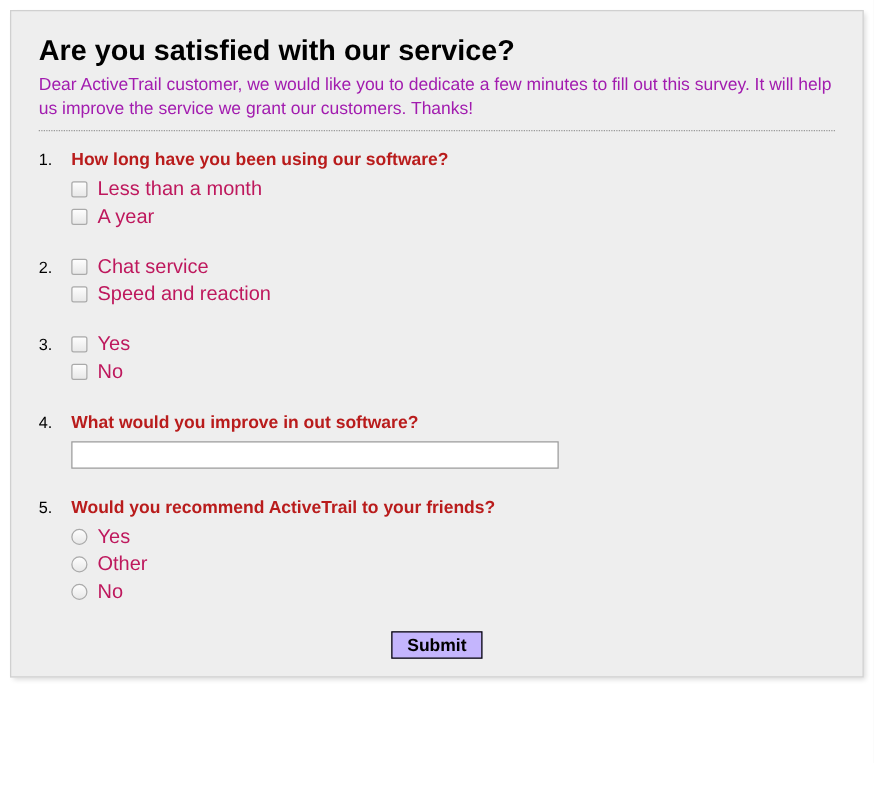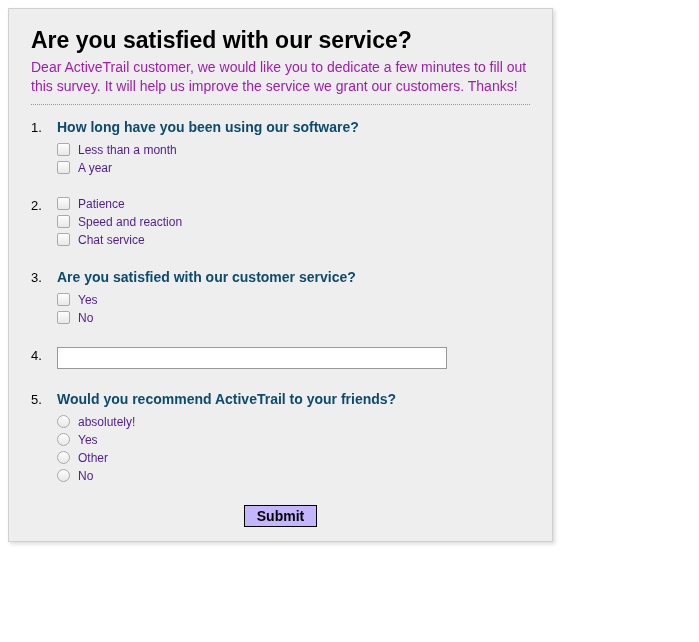--- a/index.html
+++ b/index.html
@@ -6,21 +6,21 @@
       box-sizing: border-box;
       margin: 0;
       padding: 0;
     }
     body {
       font-family: Arial, Helvetica, sans-serif;
       background: #fff;
       padding: 8px;
     }
     .survey-container {
-      width: 545px;
+      width: 683px;
       background: #eeeeee;
       border: 1px solid #d0d0d0;
       box-shadow: 2px 2px 4px rgba(0,0,0,0.15);
       padding: 18px 22px 14px 22px;
     }
     .survey-title {
       font-size: 23px;
       font-weight: bold;
       color: #000;
       margin-bottom: 4px;
@@ -46,21 +46,21 @@
       font-size: 13px;
       color: #000;
       padding-top: 1px;
     }
     .q-body {
       flex: 1;
     }
     .q-text {
       font-size: 14px;
       font-weight: bold;
-      color: #0c4a6e;
+      color: #b91c1c;
       margin-bottom: 8px;
     }
     .options {
       display: flex;
       flex-direction: column;
       gap: 4px;
     }
     .option-row {
       display: flex;
       align-items: center;
@@ -74,22 +74,22 @@
       flex-shrink: 0;
       cursor: pointer;
     }
     .chk {
       border-radius: 2px;
     }
     .rad {
       border-radius: 50%;
     }
     .option-label {
-      font-size: 12px;
-      color: #4c1d95;
+      font-size: 16px;
+      color: #be185d;
     }
     .other-input {
       width: 150px;
       height: 20px;
       border: 1px solid #999;
       background: #fff;
       padding: 0 4px;
       font-size: 12px;
       margin-left: 2px;
     }
@@ -140,67 +140,59 @@
       </div>
     </div>
   </div>
 
   <div class="question">
     <div class="q-num">2.</div>
     <div class="q-body">
       <div class="options">
         <div class="option-row">
           <span class="chk"></span>
-          <span class="option-label">Patience</span>
+          <span class="option-label">Chat service</span>
         </div>
         <div class="option-row">
           <span class="chk"></span>
           <span class="option-label">Speed and reaction</span>
         </div>
-        <div class="option-row">
-          <span class="chk"></span>
-          <span class="option-label">Chat service</span>
-        </div>
       </div>
     </div>
   </div>
 
   <div class="question">
     <div class="q-num">3.</div>
     <div class="q-body">
-      <div class="q-text">Are you satisfied with our customer service?</div>
       <div class="options">
         <div class="option-row">
           <span class="chk"></span>
           <span class="option-label">Yes</span>
         </div>
         <div class="option-row">
           <span class="chk"></span>
           <span class="option-label">No</span>
         </div>
       </div>
     </div>
   </div>
 
   <div class="question">
     <div class="q-num">4.</div>
     <div class="q-body">
+      <div class="q-text">What would you improve in out software?</div>
       <input type="text" class="text-input" style="">
     </div>
   </div>
 
   <div class="question">
     <div class="q-num">5.</div>
     <div class="q-body">
       <div class="q-text">Would you recommend ActiveTrail to your friends?</div>
       <div class="options">
-        <div class="option-row">
-          <span class="rad"></span>
-          <span class="option-label">absolutely!</span>
-        </div>
         <div class="option-row">
           <span class="rad"></span>
           <span class="option-label">Yes</span>
         </div>
         <div class="option-row">
           <span class="rad"></span>
           <span class="option-label">Other</span>
         </div>
         <div class="option-row">
           <span class="rad"></span>

